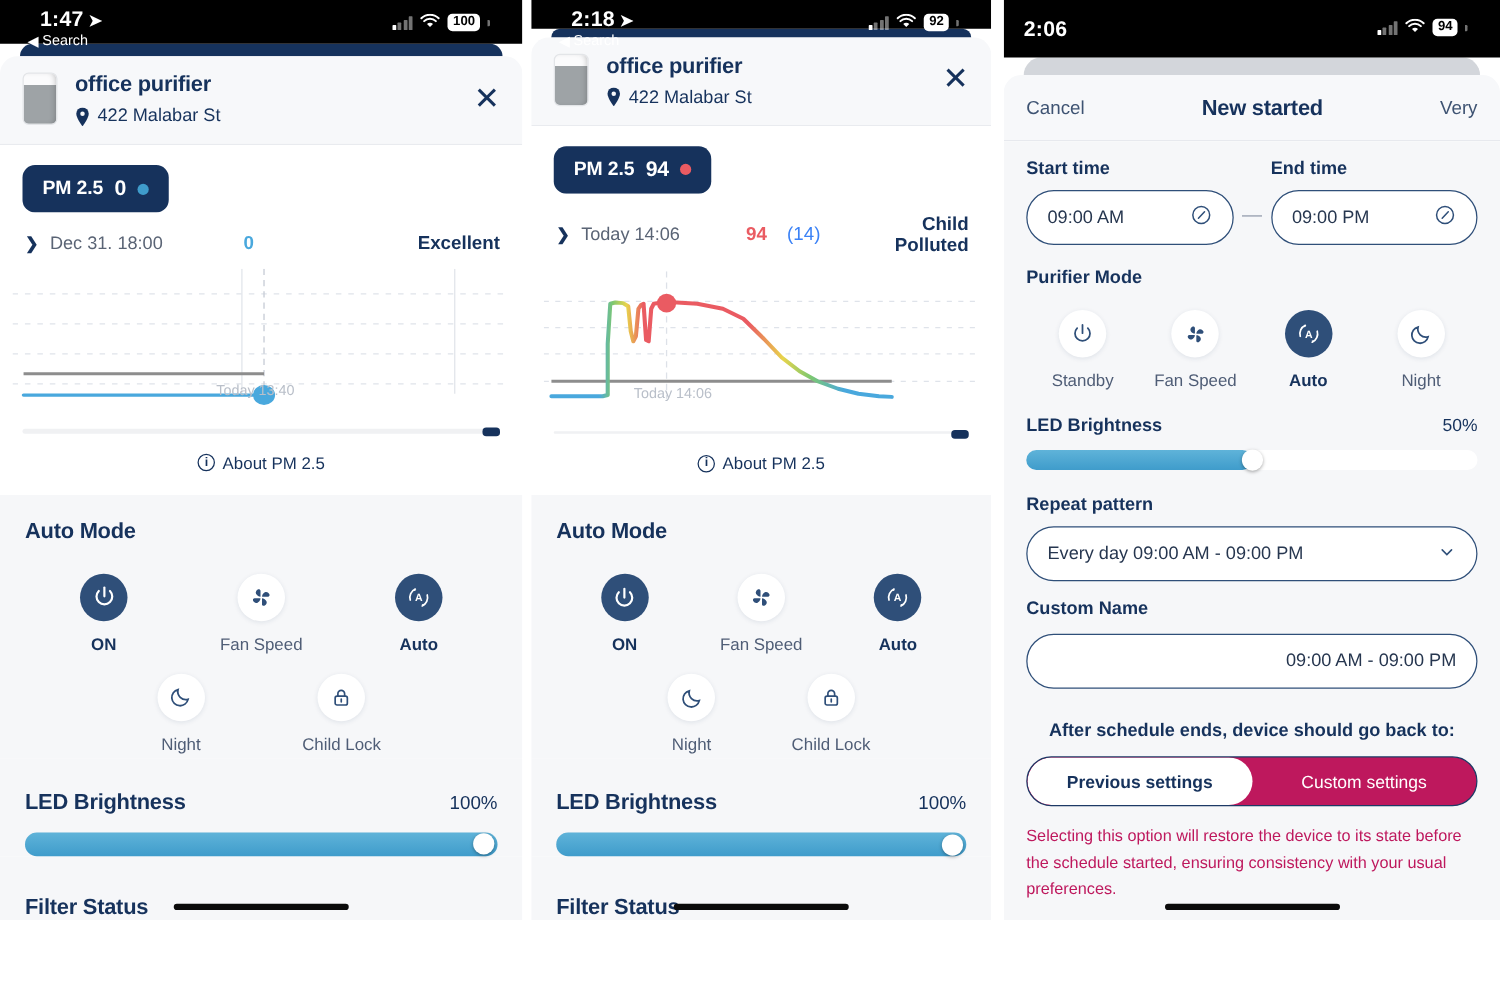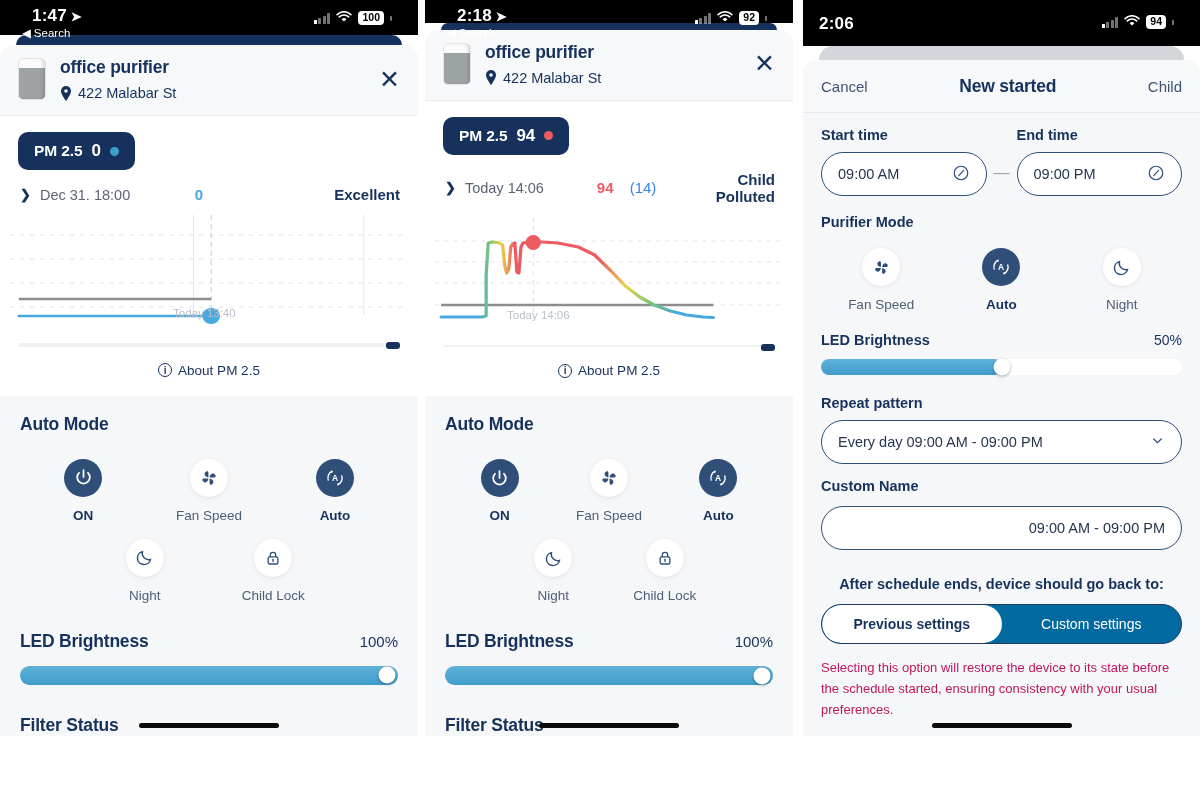--- a/index.html
+++ b/index.html
@@ -188,21 +188,21 @@
   .sec-gap { height:18px; }
   .mode4 { display:flex; margin-top:18px; }
   .lbl-row { display:flex; justify-content:space-between; align-items:baseline; }
   .lbl-row .fld-lbl { margin-bottom:0; }
   .p3-slider { margin-top:11px; }
   .p3-slider .slider { height:16px; background:#ffffff; }
   .after-title {
     font-size:14.5px; font-weight:bold; color:#16325c; margin-top:26px; text-align:center;
   }
   .seg {
-    display:flex; margin-top:12px; border-radius:24px; background:#0369a1; overflow:hidden;
+    display:flex; margin-top:12px; border-radius:24px; background:#be185d; overflow:hidden;
     border:1.4px solid #1d3a66;
   }
   .seg div {
     flex:1; text-align:center; padding:11px 0; font-size:14px; color:#ffffff;
   }
   .seg div.sel {
     background:#ffffff; color:#16325c; font-weight:bold; border-radius:22px;
   }
   .seg-desc {
     margin-top:13px; font-size:13px; line-height:1.62; color:#be185d;
@@ -597,21 +597,21 @@
         <span class="batt">94</span>
         <span class="batt-tip"></span>
       </div>
     </div>
 
     <div class="behind-card grey"></div>
 
     <div class="sheet-head">
       <div class="sheet-cancel">Cancel</div>
       <div class="sheet-title">New started</div>
-      <div class="sheet-save">Child</div>
+      <div class="sheet-save">Very</div>
     </div>
 
     <div class="sched-body">
 
       <div class="time-row">
         <div class="time-col">
           <div class="fld-lbl">Start time</div>
           <div class="pill">
             <span>09:00 AM</span>
             <span>
@@ -635,20 +635,29 @@
             </span>
           </div>
         </div>
       </div>
 
       <div class="sec-gap"></div>
       <div class="fld-lbl">Purifier Mode</div>
       <div class="mode4">
         <div class="mode-cell">
           <div class="mode-ic">
+            <svg width="20" height="20" viewBox="0 0 24 24" fill="none" stroke="#2f4f79" stroke-width="1.7" stroke-linecap="round">
+                  <path d="M12 3.5v8"></path>
+                  <path d="M6.9 6.6a7.2 7.2 0 1 0 10.2 0"></path>
+                </svg>
+          </div>
+          <div class="mode-lbl">Standby</div>
+        </div>
+        <div class="mode-cell">
+          <div class="mode-ic">
             <svg width="19" height="19" viewBox="0 0 24 24" fill="#2f4f79">
                   <path d="M11.3 11.2V5.6c0-1.4-1.6-2-2.7-1.3-1.4.9-2.4 2.5-1.6 4.2.5 1.1 1.6 2 3 2.6z"></path>
                   <path d="M12.8 11.3h5.6c1.4 0 2-1.6 1.3-2.7-.9-1.4-2.5-2.4-4.2-1.6-1.1.5-2 1.6-2.6 3z"></path>
                   <path d="M12.7 12.8v5.6c0 1.4 1.6 2 2.7 1.3 1.4-.9 2.4-2.5 1.6-4.2-.5-1.1-1.6-2-3-2.6z"></path>
                   <path d="M11.2 12.7H5.6c-1.4 0-2 1.6-1.3 2.7.9 1.4 2.5 2.4 4.2 1.6 1.1-.5 2-1.6 2.6-3z"></path>
                 </svg>
           </div>
           <div class="mode-lbl">Fan Speed</div>
         </div>
         <div class="mode-cell">

